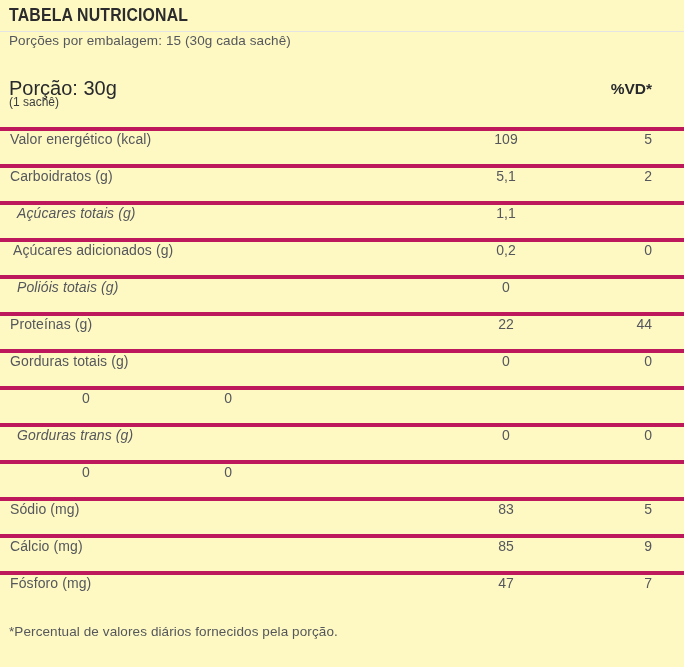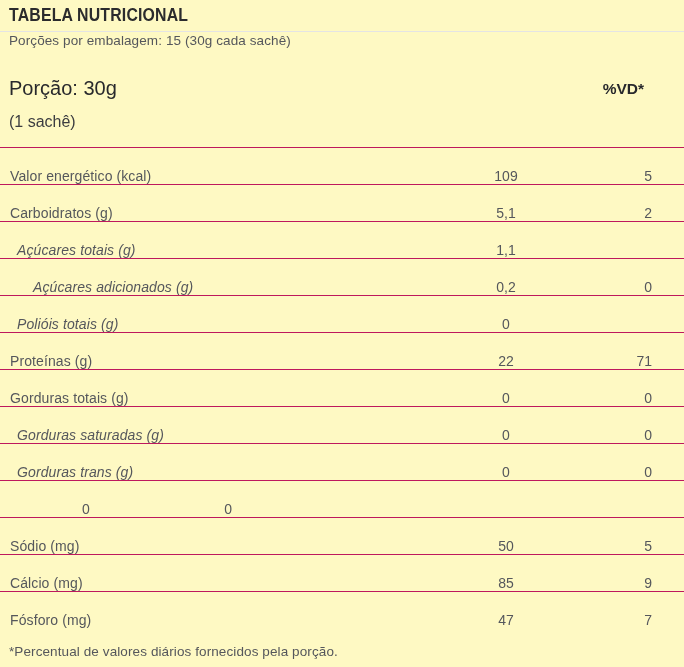--- a/index.html
+++ b/index.html
@@ -40,58 +40,58 @@
     align-items: flex-start;
   }
   .col-label { flex: 1; padding-left: 9px; }
   .portion-title {
     font-size: 20px;
     line-height: 15px;
     font-weight: 400;
     color: #28292c;
   }
   .portion-sub {
-    margin-top: 20px;
-    font-size: 16px;
+    margin-top: 0;
+    font-size: 12px;
     line-height: 12px;
     color: #3c3d40;
   }
   .col-amount {
     width: 172px;
     text-align: center;
     font-size: 15.5px;
     line-height: 15px;
     font-weight: 700;
     color: #28292c;
   }
   .col-vd {
     width: 60px;
-    margin-right: 40px;
+    margin-right: 32px;
     text-align: right;
     font-size: 15.5px;
     line-height: 15px;
     font-weight: 700;
     color: #28292c;
   }
   .table-body { margin-top: 19px; }
   .row {
     height: 37px;
     display: flex;
-    align-items: flex-end;
-    border-top: 1px solid #be185d;
+    align-items: flex-start;
+    border-top: 4px solid #be185d;
   }
   .row .row-label {
     flex: 1;
     padding-left: 10px;
     font-size: 14px;
     color: #55575c;
     letter-spacing: 0.1px;
   }
   .row.indent-1 .row-label { padding-left: 17px; font-style: italic; }
-  .row.indent-2 .row-label { padding-left: 33px; font-style: italic; }
+  .row.indent-2 .row-label { padding-left: 13px; }
   .row .row-amount {
     width: 172px;
     text-align: center;
     font-size: 14px;
     color: #55575c;
   }
   .row .row-vd {
     width: 60px;
     margin-right: 32px;
     text-align: right;
@@ -153,49 +153,48 @@
 
     <div class="row indent-1">
       <div class="row-label">Polióis totais (g)</div>
       <div class="row-amount">0</div>
       <div class="row-vd"></div>
     </div>
 
     <div class="row indent-0">
       <div class="row-label">Proteínas (g)</div>
       <div class="row-amount">22</div>
-      <div class="row-vd">71</div>
+      <div class="row-vd">44</div>
     </div>
 
     <div class="row indent-0">
       <div class="row-label">Gorduras totais (g)</div>
       <div class="row-amount">0</div>
       <div class="row-vd">0</div>
     </div>
 
     <div class="row indent-1">
-      <div class="row-label">Gorduras saturadas (g)</div>
       <div class="row-amount">0</div>
       <div class="row-vd">0</div>
     </div>
 
     <div class="row indent-1">
       <div class="row-label">Gorduras trans (g)</div>
       <div class="row-amount">0</div>
       <div class="row-vd">0</div>
     </div>
 
     <div class="row indent-0">
       <div class="row-amount">0</div>
       <div class="row-vd">0</div>
     </div>
 
     <div class="row indent-0">
       <div class="row-label">Sódio (mg)</div>
-      <div class="row-amount">50</div>
+      <div class="row-amount">83</div>
       <div class="row-vd">5</div>
     </div>
 
     <div class="row indent-0">
       <div class="row-label">Cálcio (mg)</div>
       <div class="row-amount">85</div>
       <div class="row-vd">9</div>
     </div>
 
     <div class="row indent-0">

